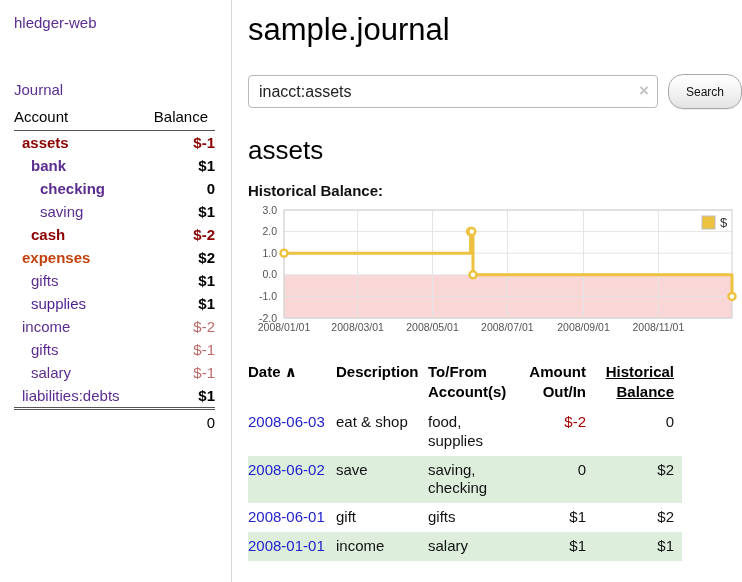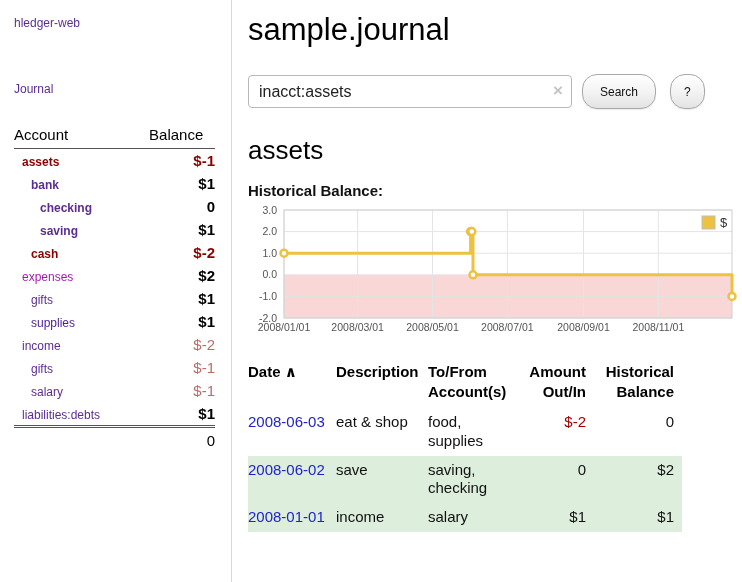--- a/index.html
+++ b/index.html
@@ -10,38 +10,38 @@
     font-size:14px; color:#111;
   }
   .app { display:flex; width:742px; height:582px; }
 
   
   .sidebar {
     width:232px; flex:0 0 232px; height:582px;
     padding:12px 16px 0 14px;
     border-right:1px solid #d8d8d8;
   }
-  .sidebar a { text-decoration:none; color:var(--purple,#5c2d91); font-size:12px; }
+  .sidebar a { text-decoration:none; color:var(--purple,#5c2d91); font-size:15px; }
   .app-title { margin:2px 0 50px; }
-  .journal-link-wrap { margin:0 0 28px; }
+  .journal-link-wrap { margin:0 0 8px; }
   table.accounts { width:100%; border-collapse:collapse; font-size:15px; }
   table.accounts th {
     font-weight:400; text-align:left; color:#000;
     border-bottom:1px solid #555; padding:2px 0 5px;
   }
   table.accounts th.bal-h { text-align:center; }
   table.accounts td { padding:3px 0; white-space:nowrap; }
   table.accounts td.bal { text-align:right; color:#000; }
   table.accounts .total-row td { border-top:3px double #555; padding-top:4px; font-weight:400; }
 
   
   main { flex:1 1 auto; padding:4px 6px 0 16px; }
   h1[data-name="page-title"] { font-size:31px; font-weight:400; margin:8px 0 26px; color:#000; }
   .search-row { display:flex; align-items:center; gap:10px; margin-bottom:26px; }
-  .search-wrap { position:relative; width:324px; }
+  .search-wrap { position:relative; width:410px; }
   .search-wrap input {
     width:100%; height:33px; font-size:16px; color:#222;
     padding:0 30px 0 10px; border:1px solid #b8b8b8; border-radius:4px;
     font-family:inherit; outline:none;
   }
   .clear {
     position:absolute; right:9px; top:6px; color:#c4c4c4;
     font-size:17px; font-weight:bold; cursor:pointer; line-height:20px;
   }
   .btn {
@@ -60,21 +60,21 @@
   .chart .legend { font-size:13px; fill:#333; }
 
   
   table.register { margin-top:20px; border-collapse:collapse; font-size:15px; }
   table.register th {
     text-align:left; vertical-align:top; font-weight:bold;
     padding:0 8px 7px 0; line-height:1.3; color:#000;
   }
   table.register td { vertical-align:top; padding:5px 8px 5px 0; line-height:1.25; }
   th.c-date { width:88px; } th.c-desc { width:92px; } th.c-acct { width:96px; }
-  th.c-amt  { width:70px; } th.c-bal  { width:88px; }
+  th.c-amt  { width:70px; } th.c-bal  { width:88px;text-decoration:underline; }
   .c-amt, .c-bal { text-align:right !important; }
   td.c-date a { color:var(--link-blue,#2222cc); text-decoration:none; }
   .neg { color:var(--negative,#a40000); }
   tr.stripe { background:var(--row-green,#ddeedd); }
   .sort { font-weight:bold; }
 </style>
 </head>
 <body>
 
 <div class="app" data-name="app-window">
@@ -100,29 +100,29 @@
   </tr>
           <tr data-name="account-row">
     <td data-name="account-name-cell"><a href="#" data-name="account-link" style="padding-left: 17px; color: rgb(92, 45, 145); font-weight: bold;">bank</a></td>
     <td class="bal" data-name="account-balance" style="color: rgb(0, 0, 0); font-weight: bold;">$1</td>
   </tr>
           <tr data-name="account-row">
     <td data-name="account-name-cell"><a href="#" data-name="account-link" style="padding-left: 26px; color: rgb(92, 45, 145); font-weight: bold;">checking</a></td>
     <td class="bal" data-name="account-balance" style="color: rgb(0, 0, 0); font-weight: bold;">0</td>
   </tr>
           <tr data-name="account-row">
-    <td data-name="account-name-cell"><a href="#" data-name="account-link" style="padding-left: 26px; color: rgb(92, 45, 145); font-weight: bold;">saving</a></td>
+    <td data-name="account-name-cell"><a href="#" data-name="account-link" style="padding-left: 26px; color: rgb(92, 45, 145); font-weight: normal;">saving</a></td>
     <td class="bal" data-name="account-balance" style="color: rgb(0, 0, 0); font-weight: bold;">$1</td>
   </tr>
           <tr data-name="account-row">
     <td data-name="account-name-cell"><a href="#" data-name="account-link" style="padding-left: 17px; color: rgb(139, 0, 0); font-weight: bold;">cash</a></td>
     <td class="bal" data-name="account-balance" style="color: rgb(139, 0, 0); font-weight: bold;">$-2</td>
   </tr>
           <tr data-name="account-row">
-    <td data-name="account-name-cell"><a href="#" data-name="account-link" style="padding-left: 8px; color: #a21caf; font-weight: normal; margin-top: 18px;">expenses</a></td>
+    <td data-name="account-name-cell"><a href="#" data-name="account-link" style="padding-left: 8px; color: #c2410c; font-weight: bold; margin-top: 18px;">expenses</a></td>
     <td class="bal" data-name="account-balance" style="color: rgb(0, 0, 0); font-weight: bold;">$2</td>
   </tr>
           <tr data-name="account-row">
     <td data-name="account-name-cell"><a href="#" data-name="account-link" style="padding-left: 17px; color: rgb(92, 45, 145); font-weight: normal;">gifts</a></td>
     <td class="bal" data-name="account-balance" style="color: rgb(0, 0, 0); font-weight: bold;">$1</td>
   </tr>
           <tr data-name="account-row">
     <td data-name="account-name-cell"><a href="#" data-name="account-link" style="padding-left: 17px; color: #4c1d95; font-weight: normal; margin-top: 32px;">supplies</a></td>
     <td class="bal" data-name="account-balance" style="color: rgb(0, 0, 0); font-weight: bold;">$1</td>
   </tr>
@@ -222,20 +222,27 @@
     <td class="c-amt neg" data-name="register-amount">$-2</td>
     <td class="c-bal" data-name="register-balance">0</td>
   </tr>
           <tr data-name="register-row" class="stripe">
     <td class="c-date" data-name="register-date-cell"><a href="#" data-name="register-date-link">2008-06-02</a></td>
     <td class="c-desc" data-name="register-description">save</td>
     <td class="c-acct" data-name="register-accounts">saving, checking</td>
     <td class="c-amt" data-name="register-amount">0</td>
     <td class="c-bal" data-name="register-balance">$2</td>
   </tr>
+          <tr data-name="register-row">
+    <td class="c-date" data-name="register-date-cell"><a href="#" data-name="register-date-link">2008-06-01</a></td>
+    <td class="c-desc" data-name="register-description">gift</td>
+    <td class="c-acct" data-name="register-accounts">gifts</td>
+    <td class="c-amt" data-name="register-amount">$1</td>
+    <td class="c-bal" data-name="register-balance">$2</td>
+  </tr>
           <tr data-name="register-row" class="stripe">
     <td class="c-date" data-name="register-date-cell"><a href="#" data-name="register-date-link">2008-01-01</a></td>
     <td class="c-desc" data-name="register-description">income</td>
     <td class="c-acct" data-name="register-accounts">salary</td>
     <td class="c-amt" data-name="register-amount">$1</td>
     <td class="c-bal" data-name="register-balance">$1</td>
   </tr>
         </tbody>
     </table>
   </main>

